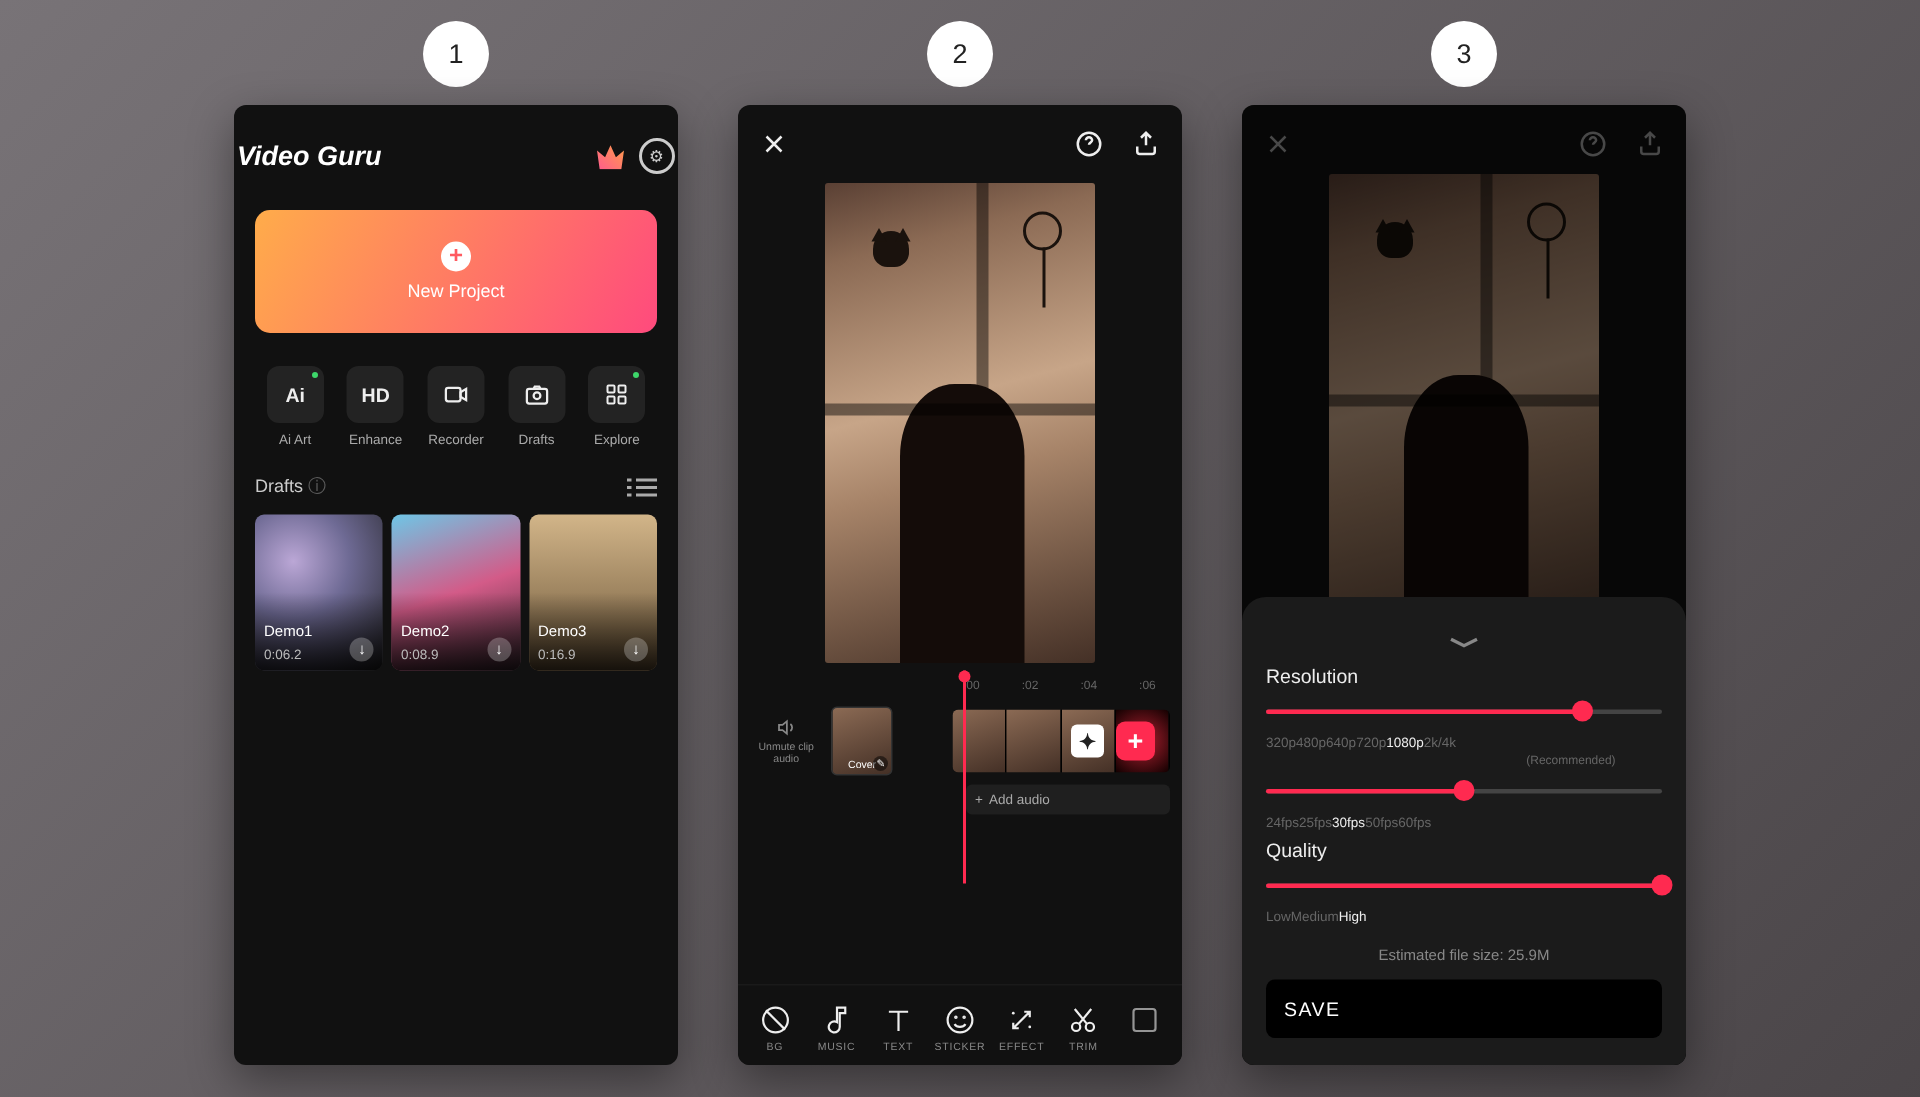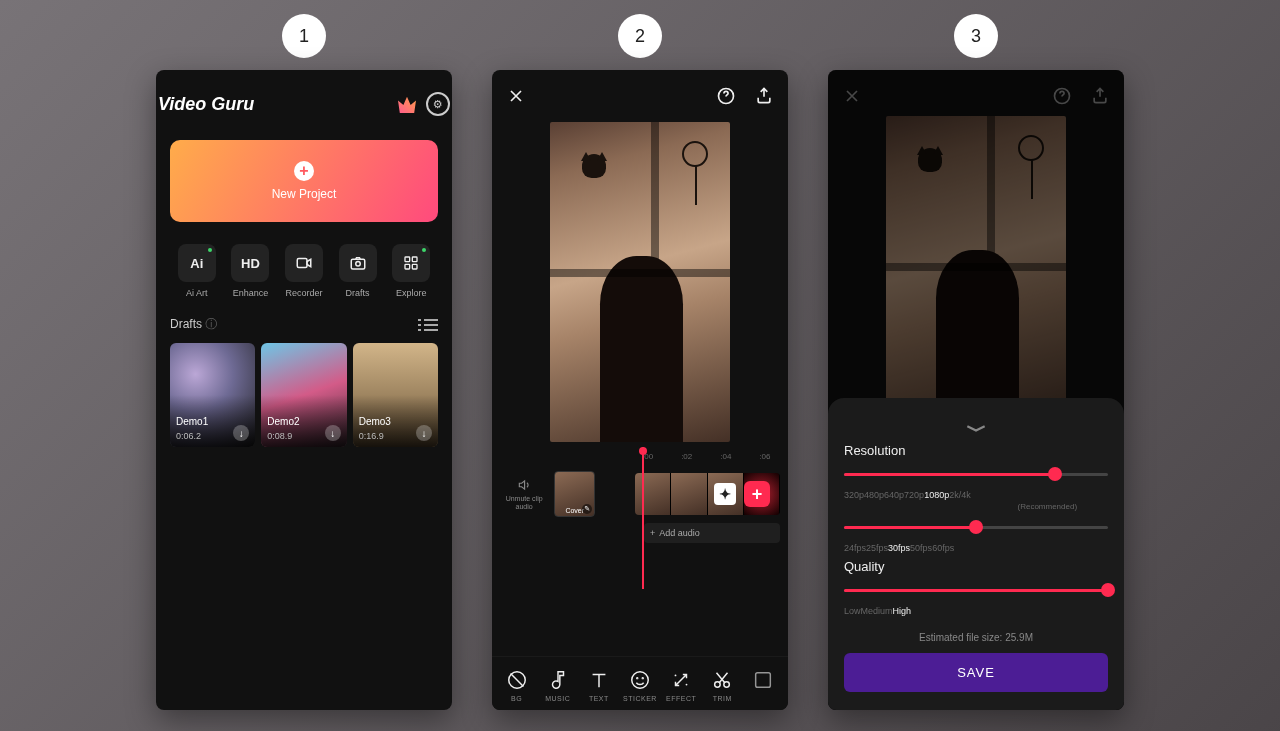--- a/index.html
+++ b/index.html
@@ -78,21 +78,21 @@
   .sec-title{color:#eee;font-size:13px;margin:6px 0 4px;display:flex;align-items:center;justify-content:space-between}
   .subnote{color:#666;font-size:8px}
   .slider{position:relative;height:26px;margin:4px 0 2px}
   .track{position:absolute;top:11px;left:0;right:0;height:3px;background:#444;border-radius:2px}
   .fill{position:absolute;top:11px;left:0;height:3px;background:#ff2a50;border-radius:2px}
   .thumb{position:absolute;top:5px;width:14px;height:14px;background:#ff2a50;border-radius:50%;margin-left:-7px}
   .ticks{display:flex;font-size:9px;color:#666;margin-bottom:4px}
   .ticks span.active{color:#eee}
   .reco{text-align:center;font-size:8px;color:#666;margin-top:-2px;margin-bottom:2px;padding-left:54%}
   .est{text-align:center;font-size:10px;color:#888;margin:16px 0 10px}
-  .save{background:#4c1d95;color:#fff;text-align:center;padding:12px;border-radius:6px;font-size:13px;letter-spacing:1px;cursor:pointer;margin-bottom:4px}
+  .save{background:#000000;color:#fff;text-align:left;padding:12px;border-radius:6px;font-size:13px;letter-spacing:1px;cursor:pointer;margin-bottom:4px}
 </style>
 </head>
 <body>
 
 <div class="col">
   <div class="step-badge">1</div>
   <div class="phone">
     <div class="s1-header">
       <div class="logo">Video Guru</div>
       <div class="ico">

